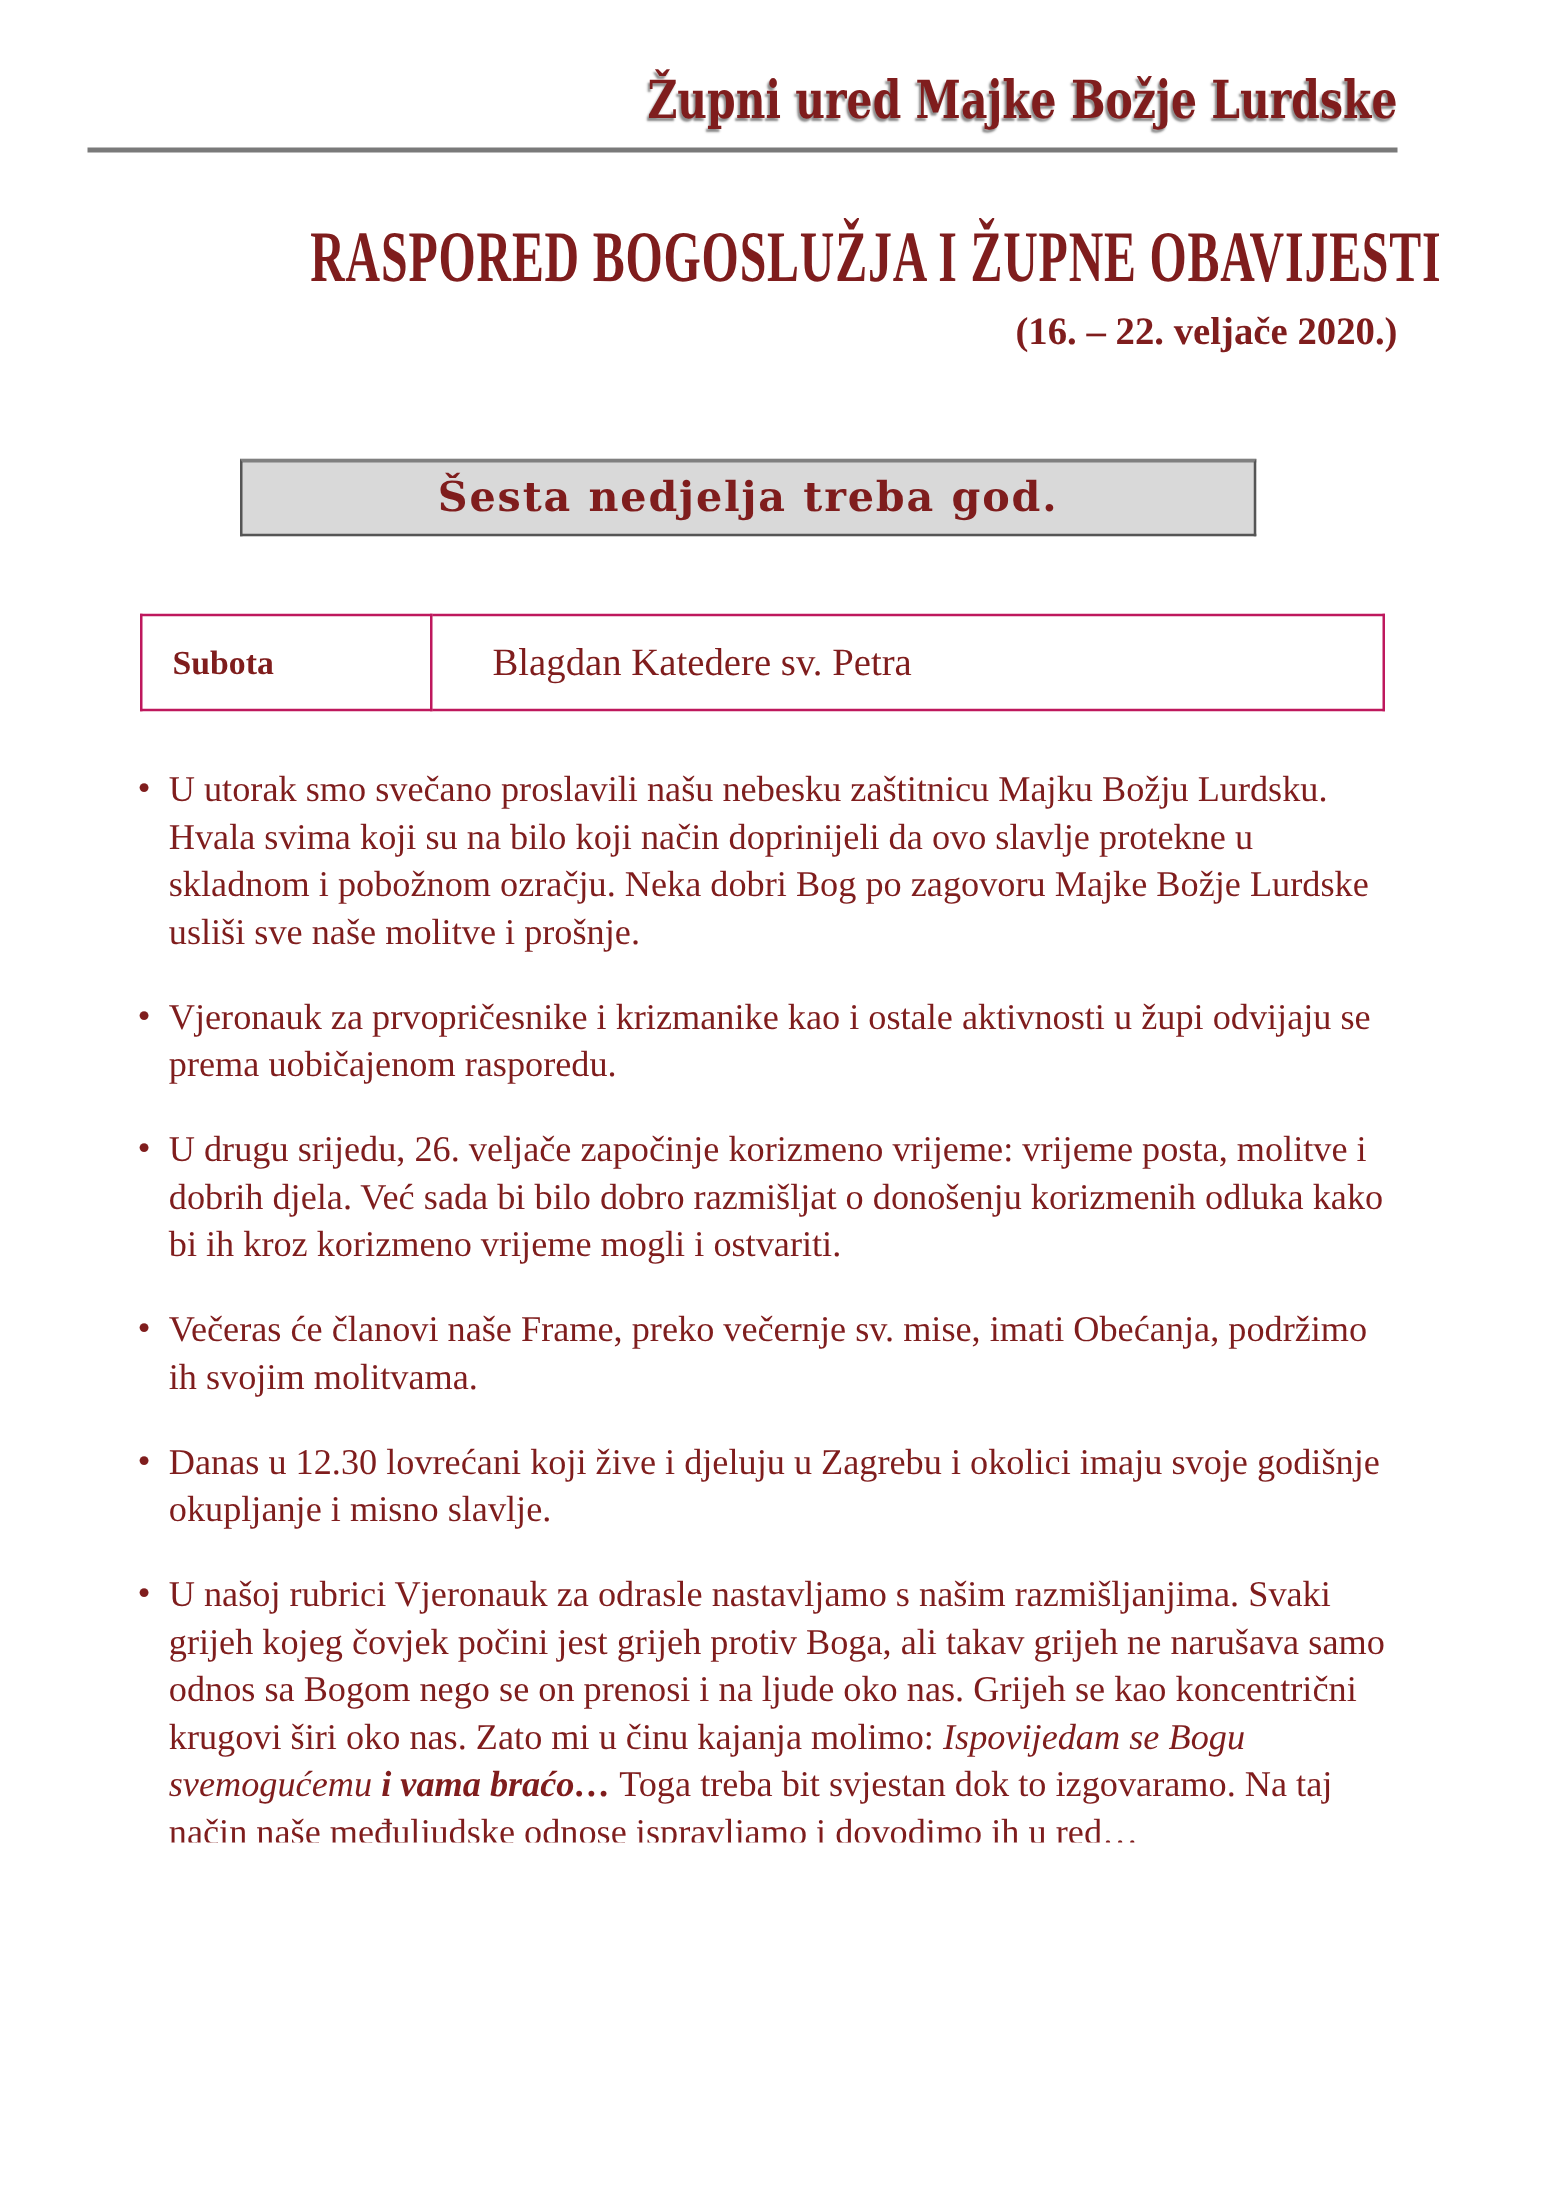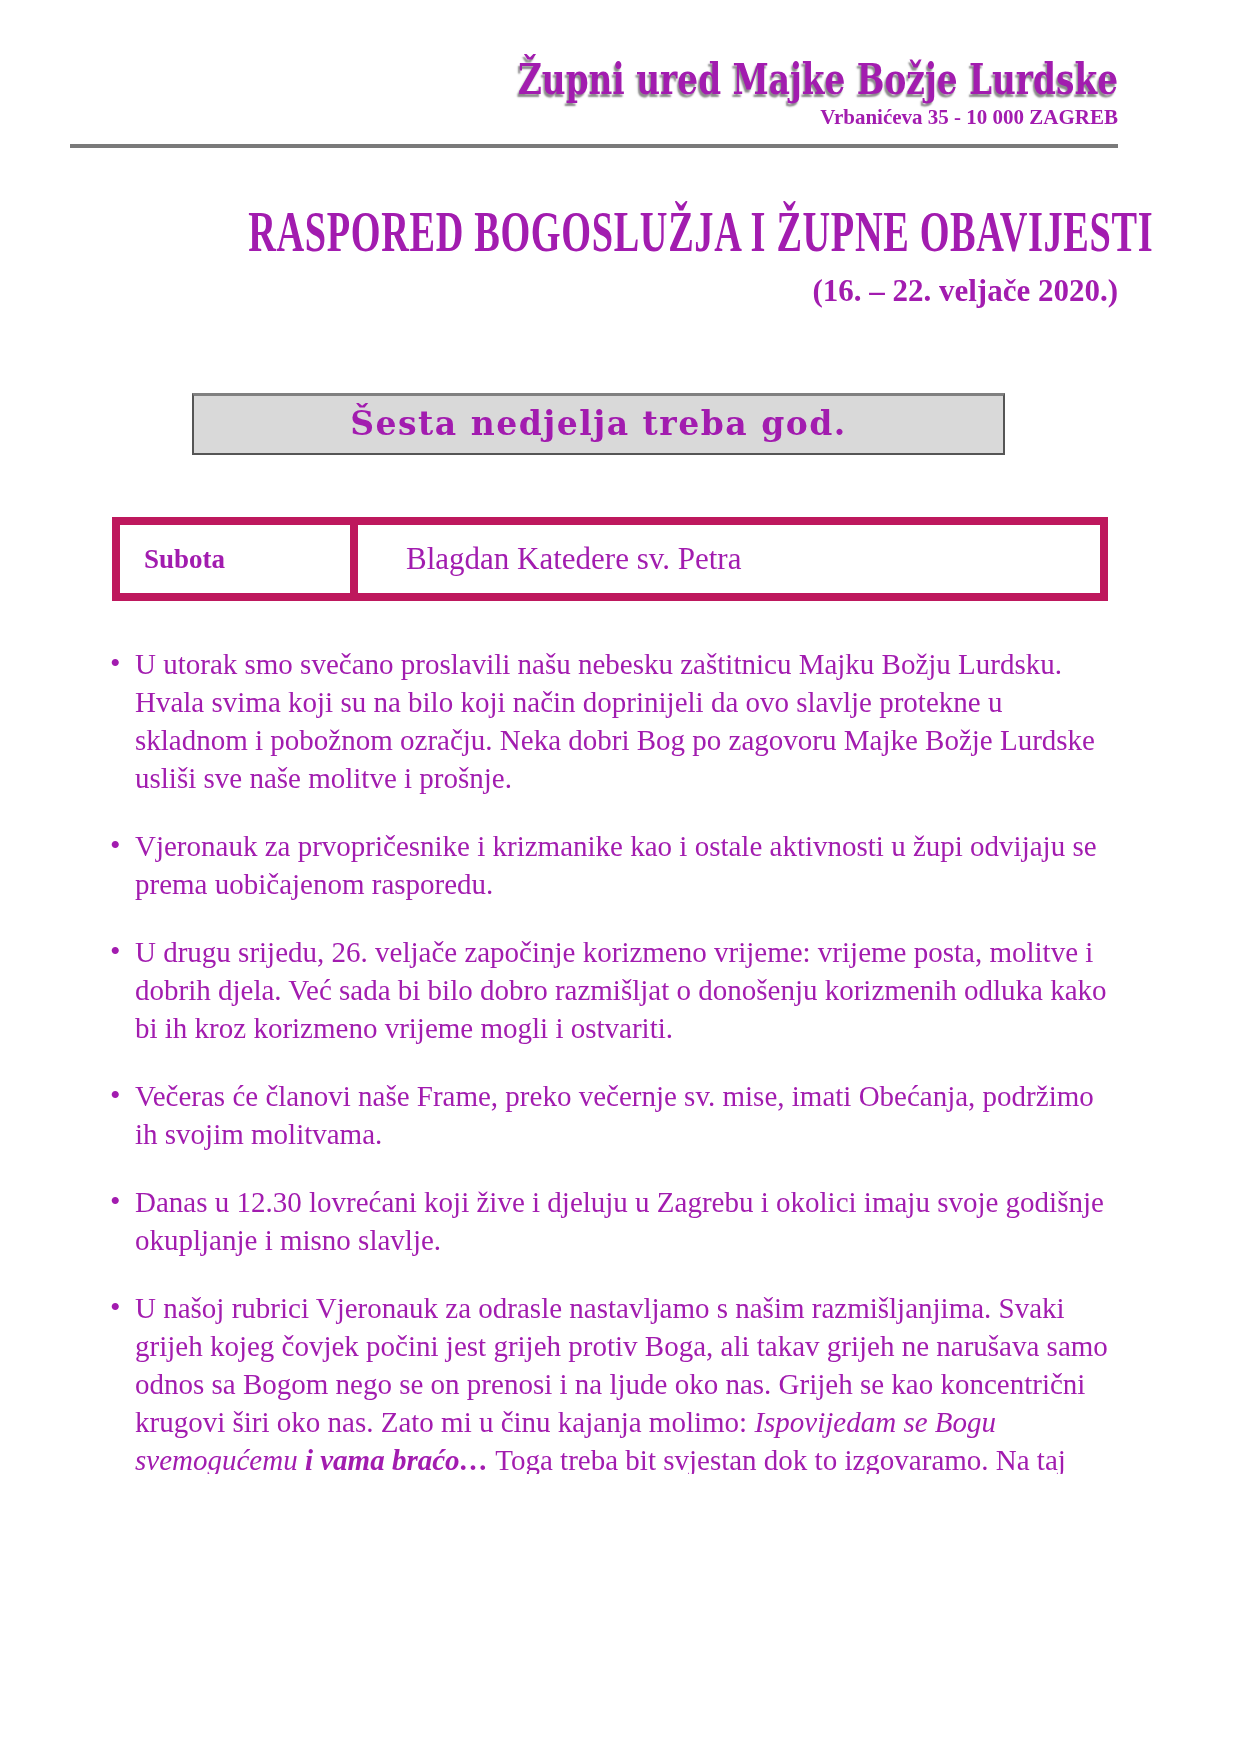--- a/index.html
+++ b/index.html
@@ -4,21 +4,21 @@
 <style>
   html, body { margin: 0; padding: 0; background: #ffffff; }
   body { width: 1240px; height: 1754px; }
 
   .page {
     box-sizing: border-box;
     width: 1240px;
     height: 1474px;
     padding: 56px 122px 40px 70px;
     font-family: "Liberation Serif", "DejaVu Serif", serif;
-    color: #a21caf;
+    color: #7f1d1d;
     background: #ffffff;
     overflow: hidden;
   }
 
   
   .letterhead { text-align: right; }
   .office-name {
     font-family: "DejaVu Serif", serif;
     font-weight: bold;
     font-size: 42px;
@@ -76,21 +76,21 @@
     letter-spacing: 1.5px;
   }
 
   
   .schedule {
     margin: 62px 0 0 42px;
     width: 996px;
     border-collapse: collapse;
   }
   .schedule tr { height: 76px; }
-  .schedule td { border: 8px solid #be185d; vertical-align: middle; }
+  .schedule td { border: 2px solid #be185d; vertical-align: middle; }
   .schedule td.day {
     width: 205px;
     font-weight: bold;
     font-size: 27px;
     padding-left: 24px;
   }
   .schedule td.event {
     font-size: 31px;
     padding-left: 48px;
     margin-top: 19px;
@@ -121,21 +121,20 @@
   .announcements .i  { font-style: italic; }
   .announcements .bi { font-style: italic; font-weight: bold; }
 </style>
 </head>
 <body>
 
 <div class="page">
 
   <header class="letterhead">
     <div class="office-name">Župni ured Majke Božje Lurdske</div>
-    <div class="address">Vrbanićeva 35 - 10 000 ZAGREB</div>
   </header>
 
   <hr class="rule">
 
   <h1 class="main-title">RASPORED BOGOSLUŽJA I ŽUPNE OBAVIJESTI</h1>
 
   <div class="date-range">(16. – 22. veljače 2020.)</div>
 
   <div class="week-banner">
     <span>Šesta nedjelja treba god.</span>

